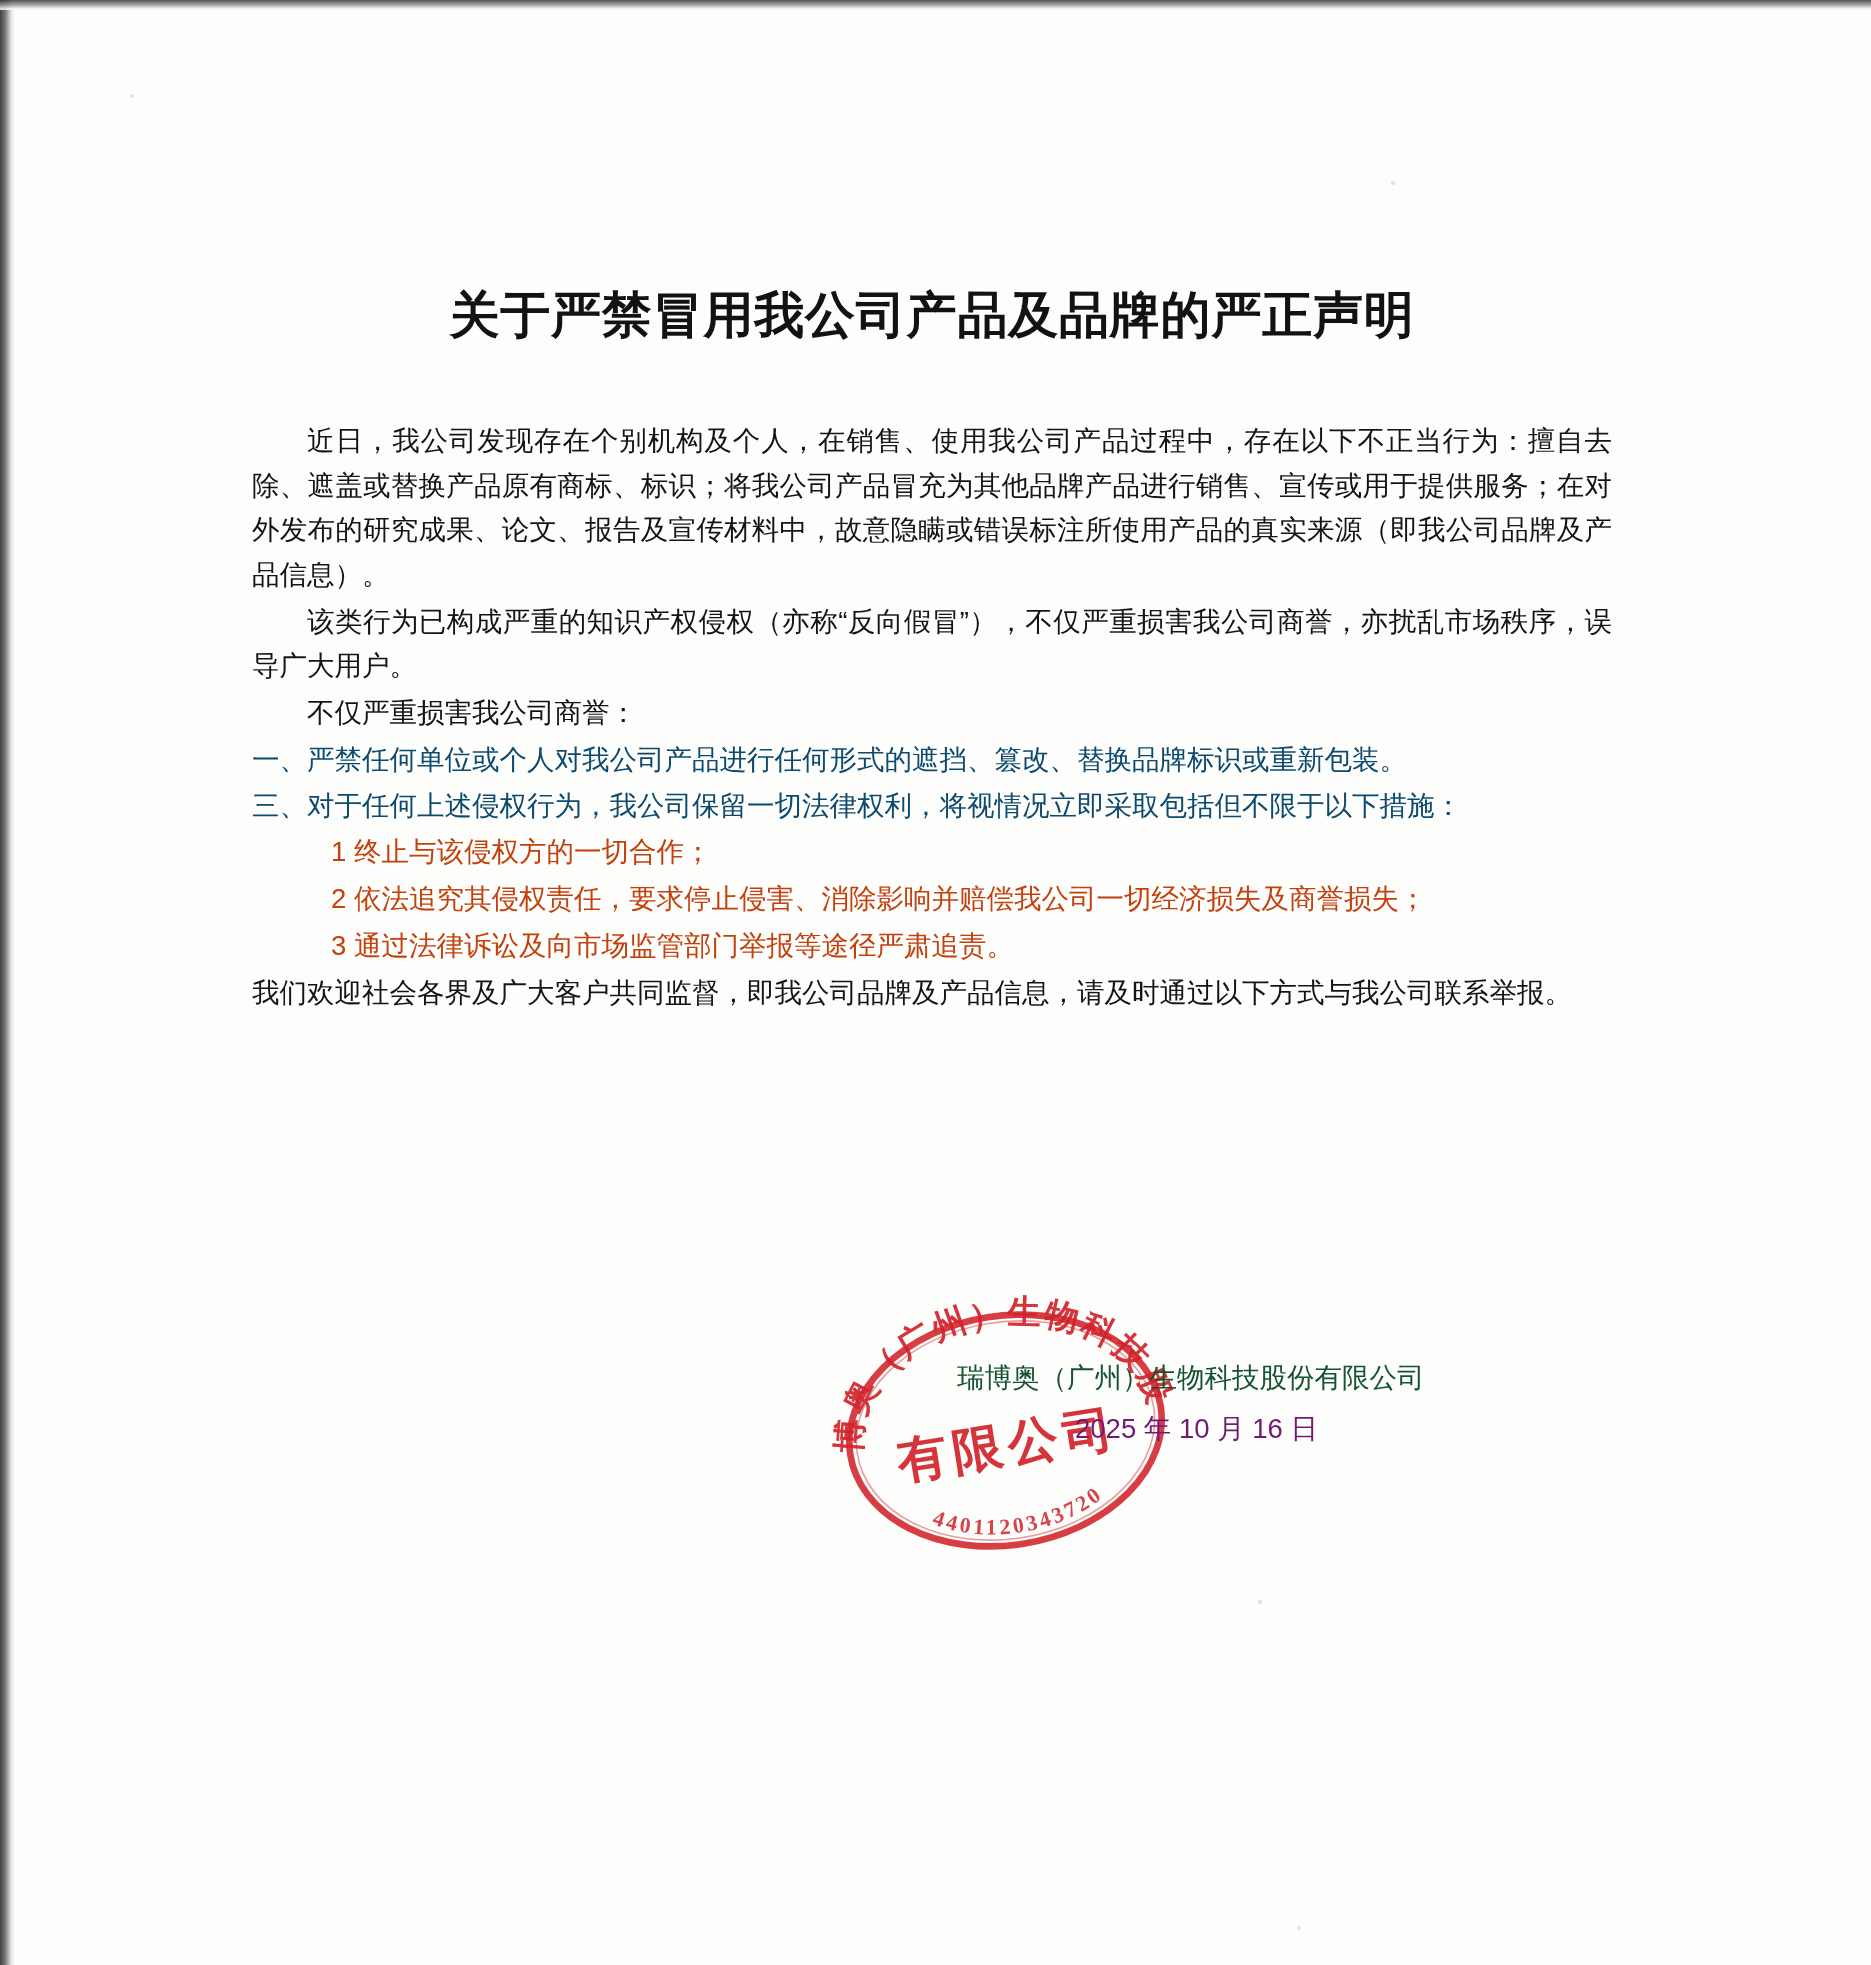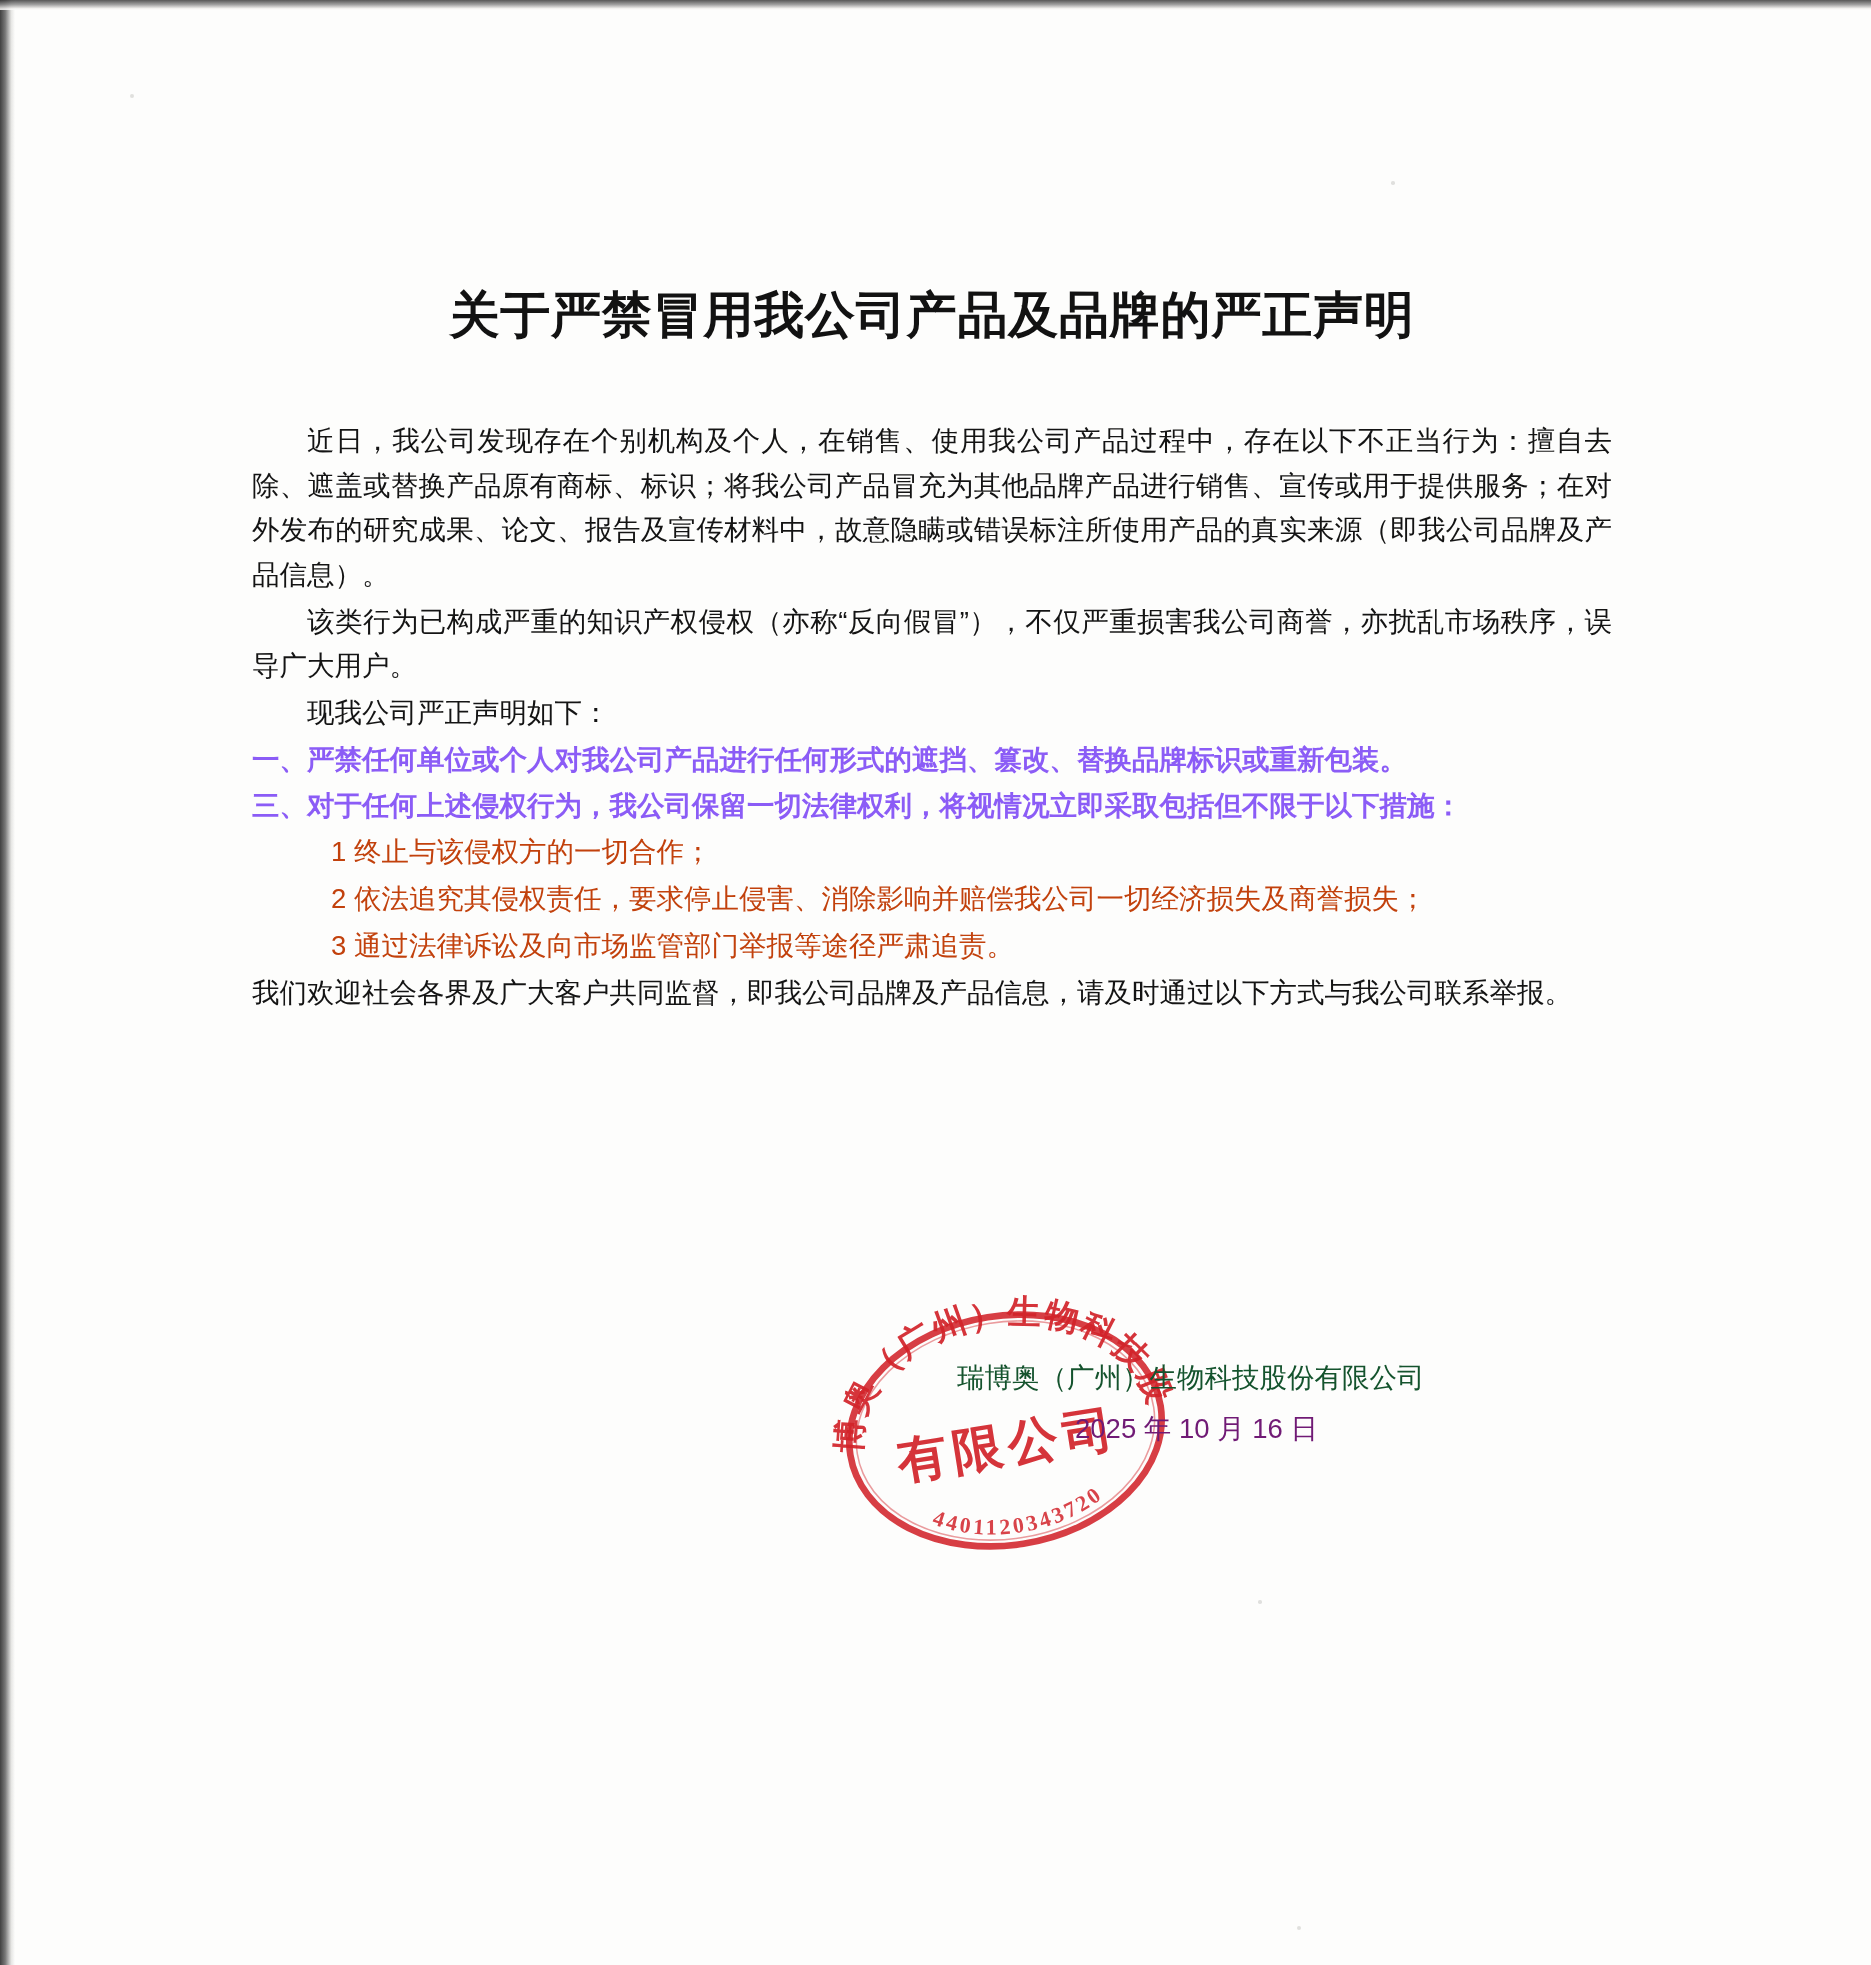--- a/index.html
+++ b/index.html
@@ -63,24 +63,23 @@
     margin: 0 0 2.4px 0;
     text-align: justify;
     text-justify: inter-ideograph;
   }
   .para.indent {
     text-indent: 55px;
   }
   .list-item {
     font-size: 27.5px;
     line-height: 1.62;
-    color: #8b5cf6;
+    color: #0c4a6e;
     margin: 0 0 1.6px 0;
     text-align: justify;
-    font-weight: bold;
   }
   .sub-item {
     font-size: 27.5px;
     line-height: 1.62;
     color: #c2410c;
     margin: 0 0 2.4px 0;
     padding-left: 79px;
   }
   .sub-num {
     display: inline-block;
@@ -147,21 +146,21 @@
   <div class="speck" style="left:1297px; top:1926px; width:4.3px; height:4.3px;"></div>
 
   <div class="speck" style="left:1258px; top:1600px; width:3.5px; height:3.5px;"></div>
 
   <div class="content">
 
     <h1 class="doc-title">关于严禁冒用我公司产品及品牌的严正声明</h1>
 
     <p class="para indent">近日，我公司发现存在个别机构及个人，在销售、使用我公司产品过程中，存在以下不正当行为：擅自去除、遮盖或替换产品原有商标、标识；将我公司产品冒充为其他品牌产品进行销售、宣传或用于提供服务；在对外发布的研究成果、论文、报告及宣传材料中，故意隐瞒或错误标注所使用产品的真实来源（即我公司品牌及产品信息）。</p>
     <p class="para indent">该类行为已构成严重的知识产权侵权（亦称“反向假冒”），不仅严重损害我公司商誉，亦扰乱市场秩序，误导广大用户。</p>
-    <p class="para indent">现我公司严正声明如下：</p>
+    <p class="para indent">不仅严重损害我公司商誉：</p>
 
     <p class="list-item">一、严禁任何单位或个人对我公司产品进行任何形式的遮挡、篡改、替换品牌标识或重新包装。</p>
     <p class="list-item">三、对于任何上述侵权行为，我公司保留一切法律权利，将视情况立即采取包括但不限于以下措施：</p>
 
     <p class="sub-item">
       <span class="sub-num">1</span><span>终止与该侵权方的一切合作；</span>
     </p>
     <p class="sub-item">
       <span class="sub-num">2</span><span>依法追究其侵权责任，要求停止侵害、消除影响并赔偿我公司一切经济损失及商誉损失；</span>
     </p>

